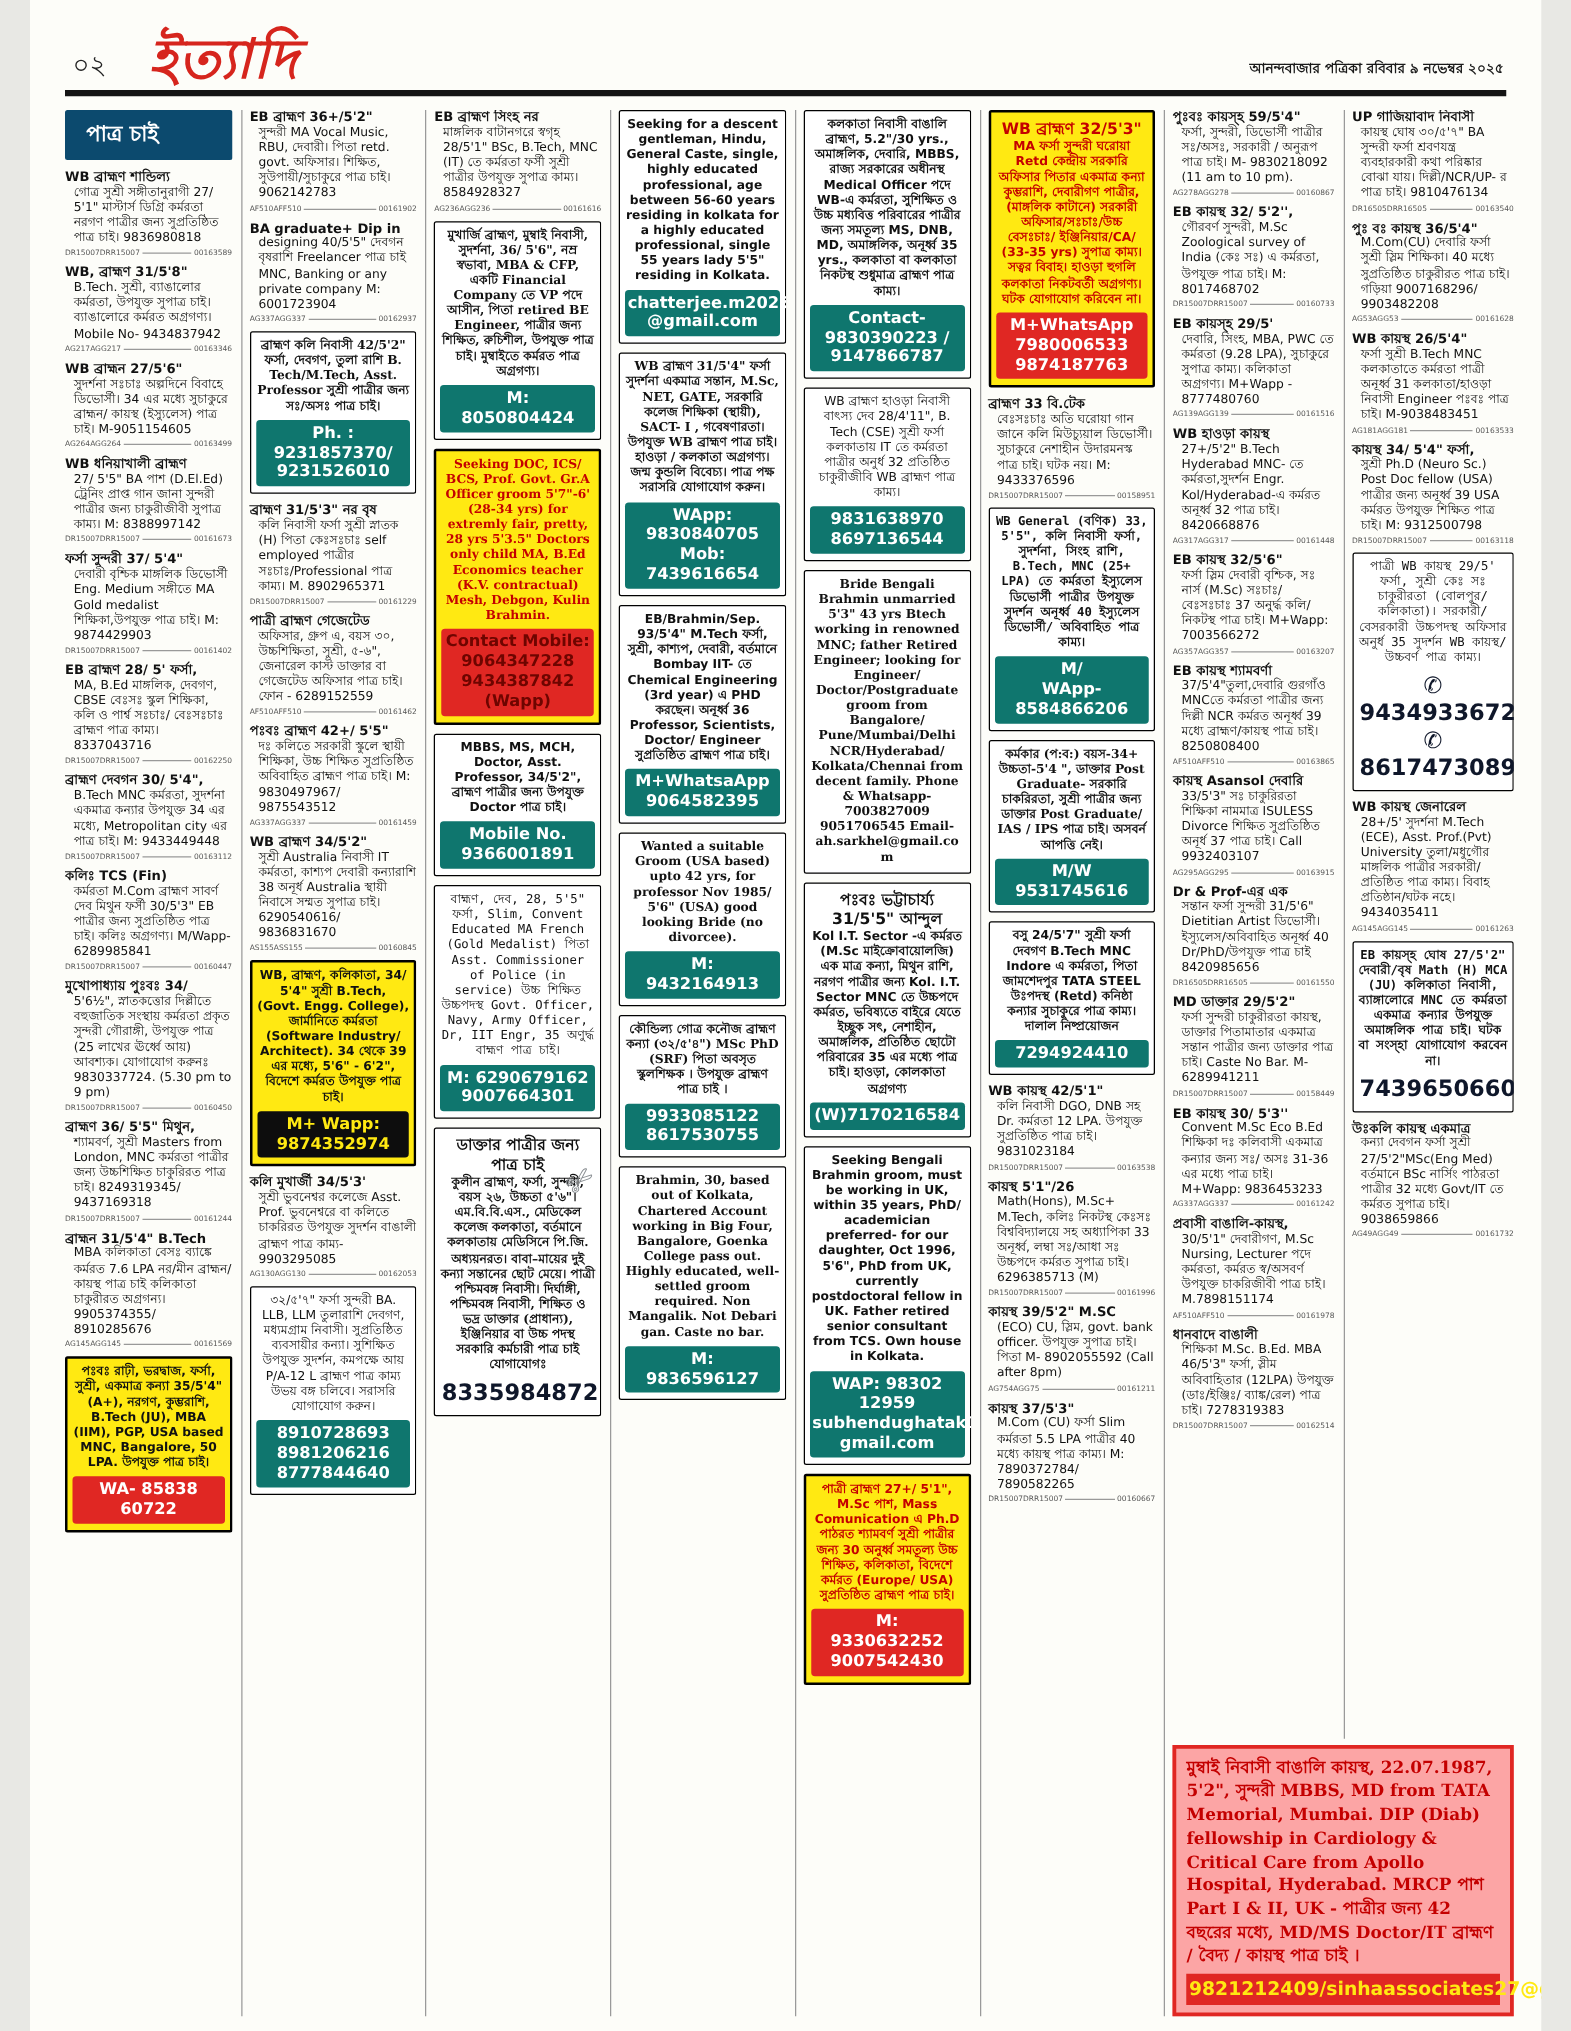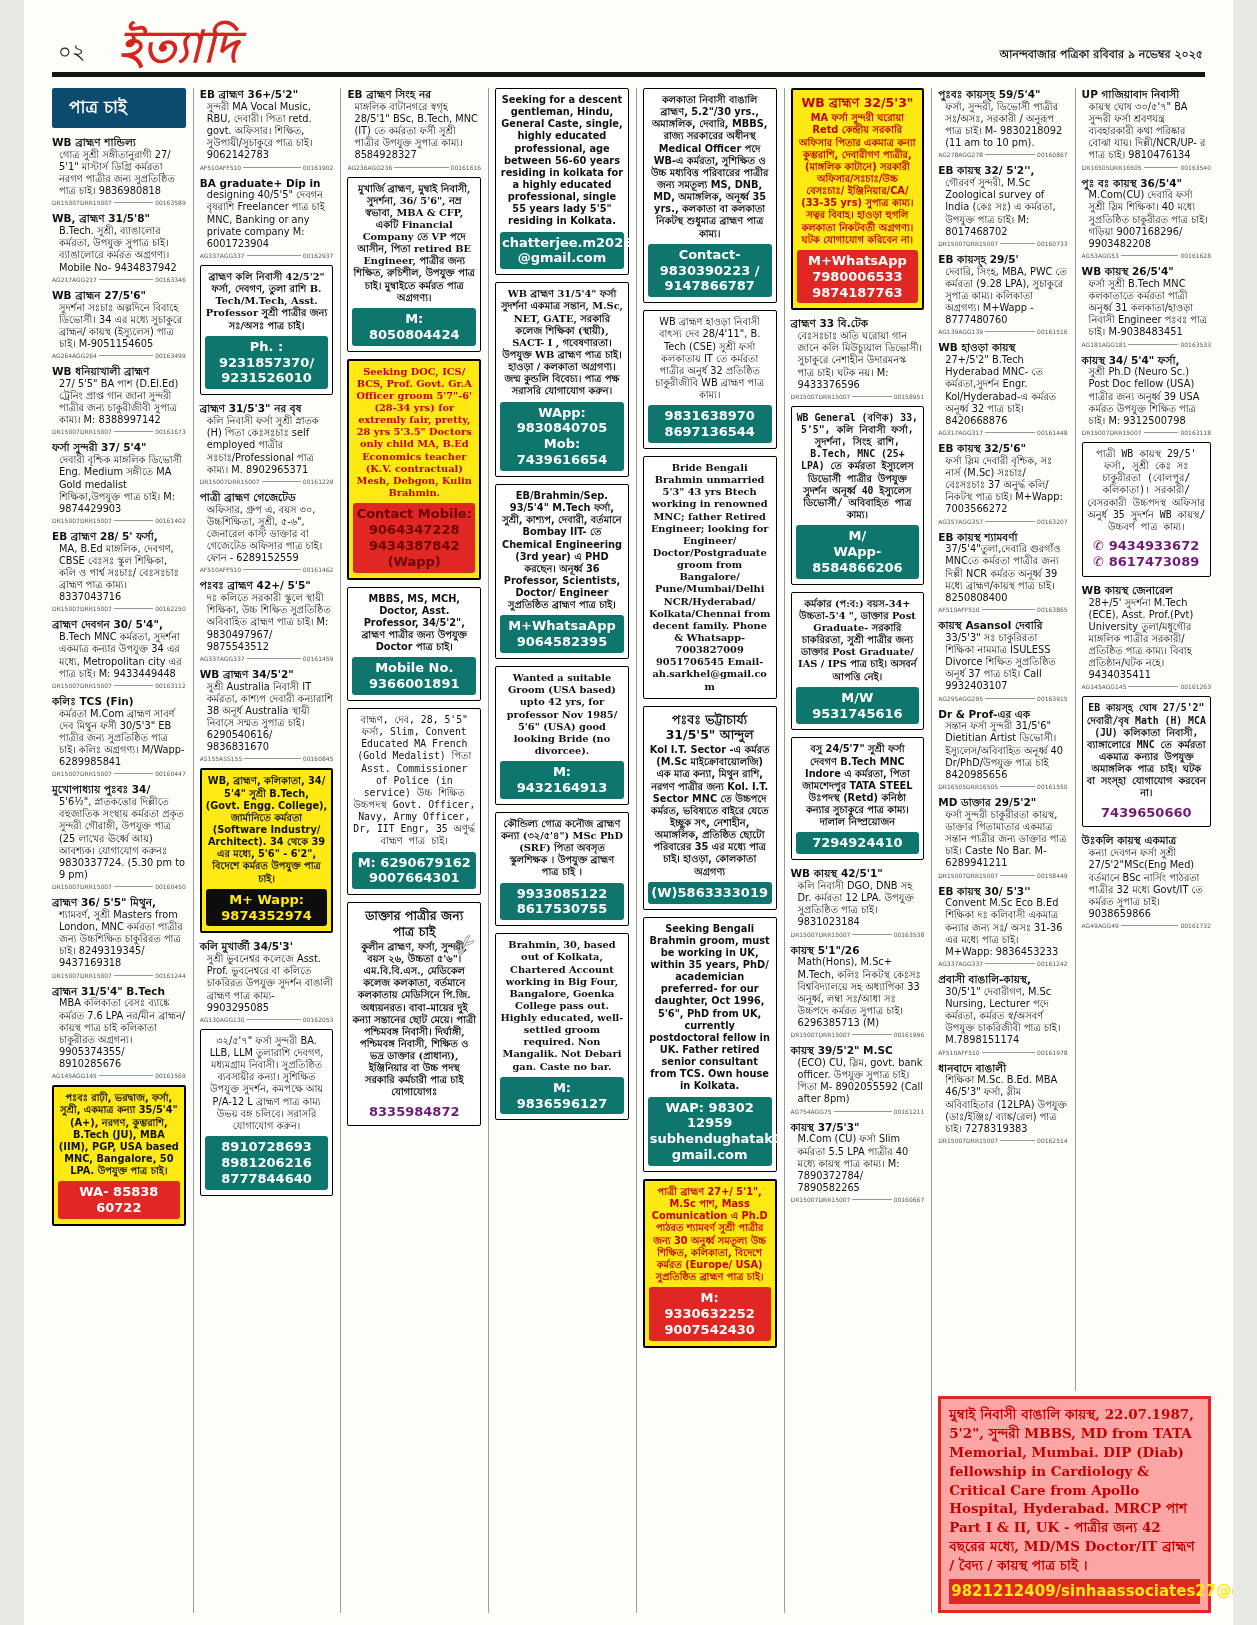--- a/index.html
+++ b/index.html
@@ -35,21 +35,21 @@
   .serif .b,.serif .t{font-family:"DejaVu Serif",serif}
   .mono .b,.mono .t{font-family:"DejaVu Sans Mono",monospace}
   .boldbody .b{font-weight:bold}
   .redtext .b,.redtext .t{color:#c40000}
   .foot{margin-top:4px;font-weight:bold;white-space:pre-line;text-align:center;
         font-size:13px;line-height:1.22;padding:3px 2px;border-radius:3px}
   .foot.black{background:#0f766e;color:#fff}
   .foot.black-yellow{background:#0d0d0d;color:#ffe912}
   .foot.red{background:#e02723;color:#fff}
   .foot.red-dark{background:#e02723;color:#6e0500}
-  .foot.plain-bold{color:#701a75;font-size:13px;padding:1px}
+  .foot.plain-bold{color:#0f172a;font-size:18px;padding:1px}
   .illu{position:absolute;right:4px;top:26px;font-size:26px;color:#8a8f93;transform:rotate(-40deg)}
   .adrel{position:relative}
   
   .banner{border:3px solid #e02723;background:#fca5a5;padding:6px 8px;text-align:left;
           font-family:"DejaVu Serif",serif;font-weight:bold;color:#c40000;
           font-size:13.5px;line-height:1.4;margin-top:5px}
   .banner .phone{background:#e02723;color:#ffe912;font-size:15px;margin-top:4px;
                  padding:2px;font-family:"DejaVu Sans",sans-serif}
 </style>
 </head>
@@ -332,21 +332,21 @@
           <div class="b">WB ব্রাহ্মণ হাওড়া নিবাসী বাৎস্য দেব 28/4'11", B. Tech (CSE) সুশ্রী ফর্সা কলকাতায় IT তে কর্মরতা পাত্রীর অনুর্ধ 32 প্রতিষ্ঠিত চাকুরীজীবি WB ব্রাহ্মণ পাত্র কাম্য।</div>
           <div class="foot black">9831638970
 8697136544</div>
         </div>
         <div class="box serif boldbody ad">
           <div class="b">Bride Bengali Brahmin unmarried 5'3" 43 yrs Btech working in renowned MNC; father Retired Engineer; looking for Engineer/ Doctor/Postgraduate groom from Bangalore/ Pune/Mumbai/Delhi NCR/Hyderabad/ Kolkata/Chennai from decent family. Phone &amp; Whatsapp- 7003827009 9051706545 Email- ah.sarkhel@gmail.com</div>
         </div>
         <div class="box boldbody ad">
           <div class="t">পঃবঃ ভট্টাচার্য্য 31/5'5" আন্দুল</div>
           <div class="b">Kol I.T. Sector -এ কর্মরত (M.Sc মাইক্রোবায়োলজি) এক মাত্র কন্যা, মিথুন রাশি, নরগণ পাত্রীর জন্য Kol. I.T. Sector MNC তে উচ্চপদে কর্মরত, ভবিষ্যতে বাইরে যেতে ইচ্ছুক সৎ, নেশাহীন, অমাঙ্গলিক, প্রতিষ্ঠিত ছোটো পরিবারের 35 এর মধ্যে পাত্র চাই। হাওড়া, কোলকাতা অগ্রগণ্য</div>
-          <div class="foot black">(W)5863333019</div>
+          <div class="foot black">(W)7170216584</div>
         </div>
         <div class="box boldbody ad">
           <div class="b">Seeking Bengali Brahmin groom, must be working in UK, within 35 years, PhD/ academician preferred- for our daughter, Oct 1996, 5'6", PhD from UK, currently postdoctoral fellow in UK. Father retired senior consultant from TCS. Own house in Kolkata.</div>
           <div class="foot black">WAP: 98302 12959
 subhendughatak123@
 gmail.com</div>
         </div>
         <div class="box yellow boldbody redtext ad">
           <div class="b">পাত্রী ব্রাহ্মণ 27+/ 5'1", M.Sc পাশ, Mass Comunication এ Ph.D পাঠরত  শ্যামবর্ণ সুশ্রী পাত্রীর জন্য 30 অনুর্ধ্ব সমতূল্য উচ্চ শিক্ষিত, কলিকাতা, বিদেশে কর্মরত (Europe/ USA) সুপ্রতিষ্ঠিত ব্রাহ্মণ পাত্র চাই।</div>
           <div class="foot red">M:

